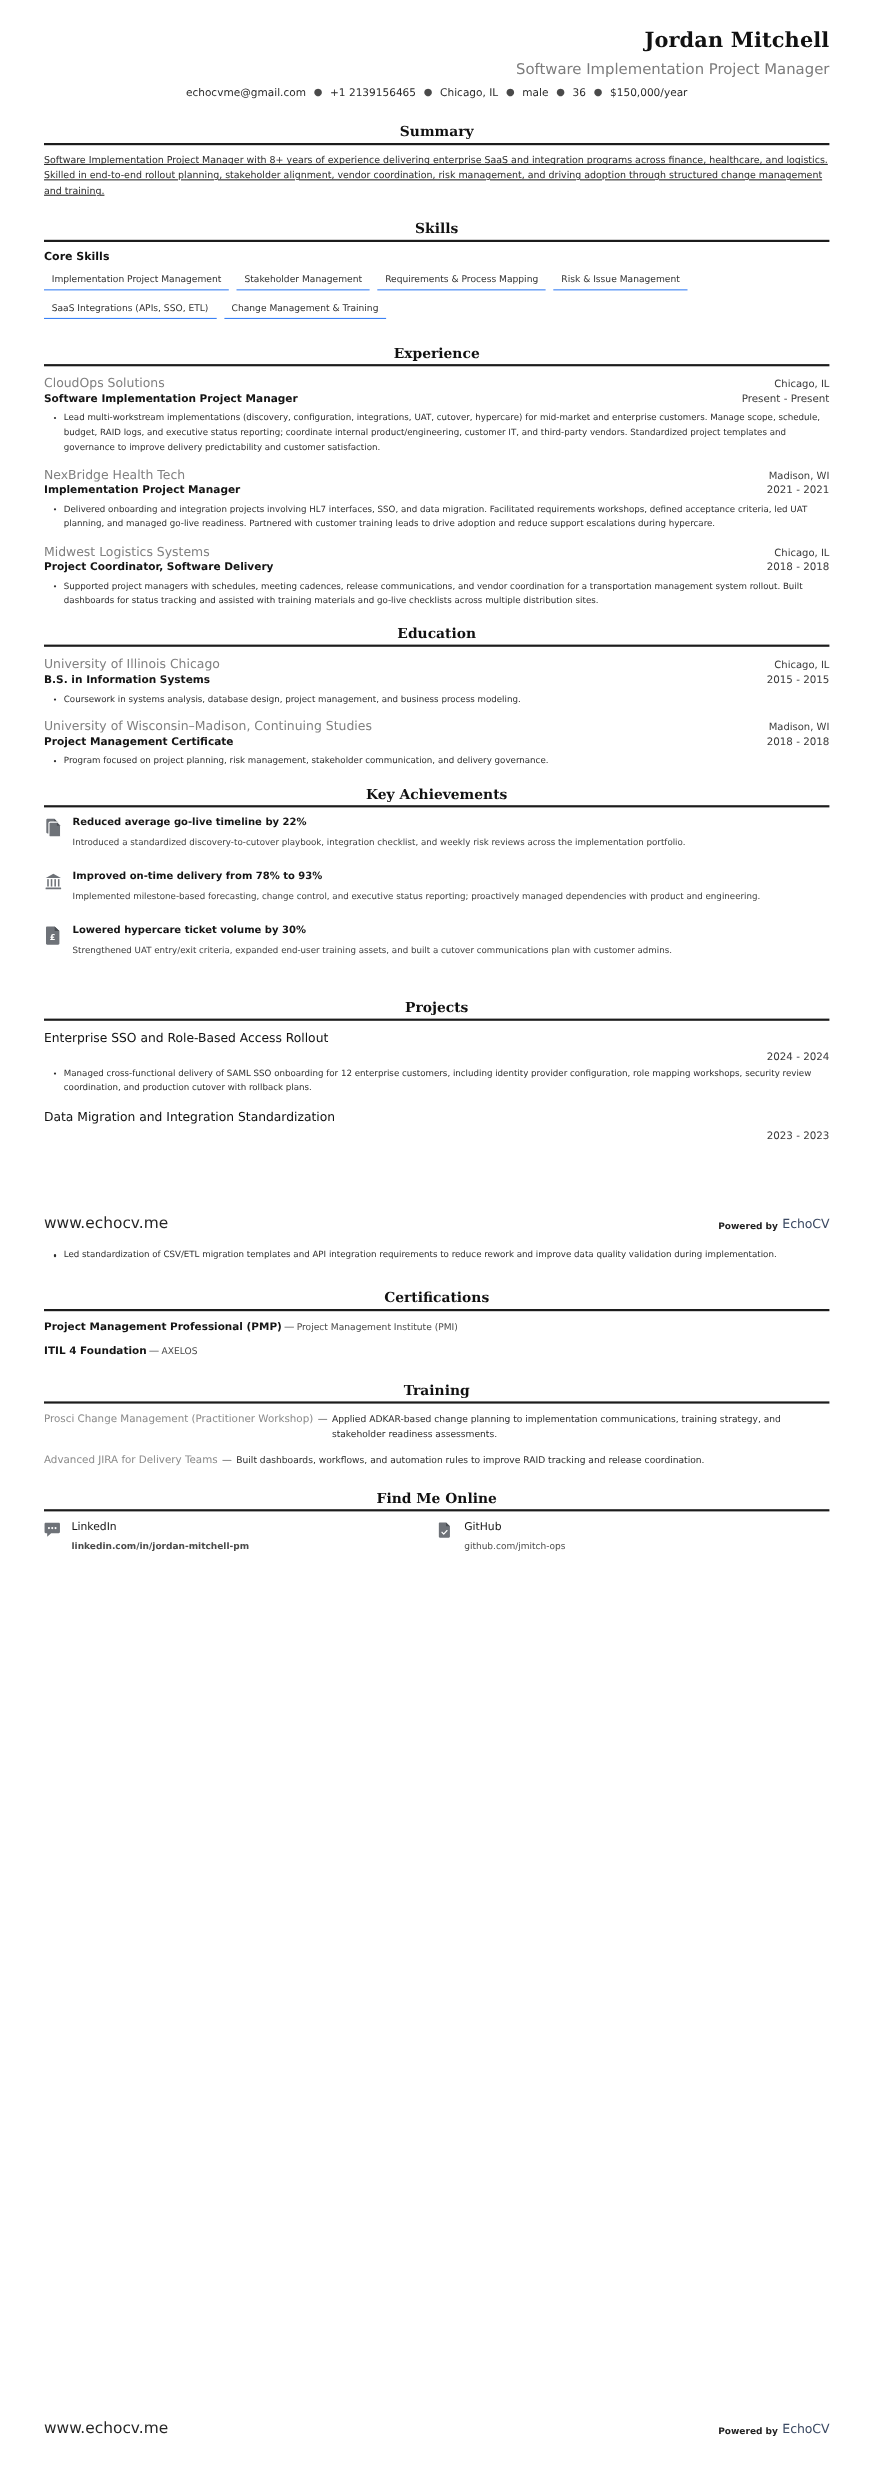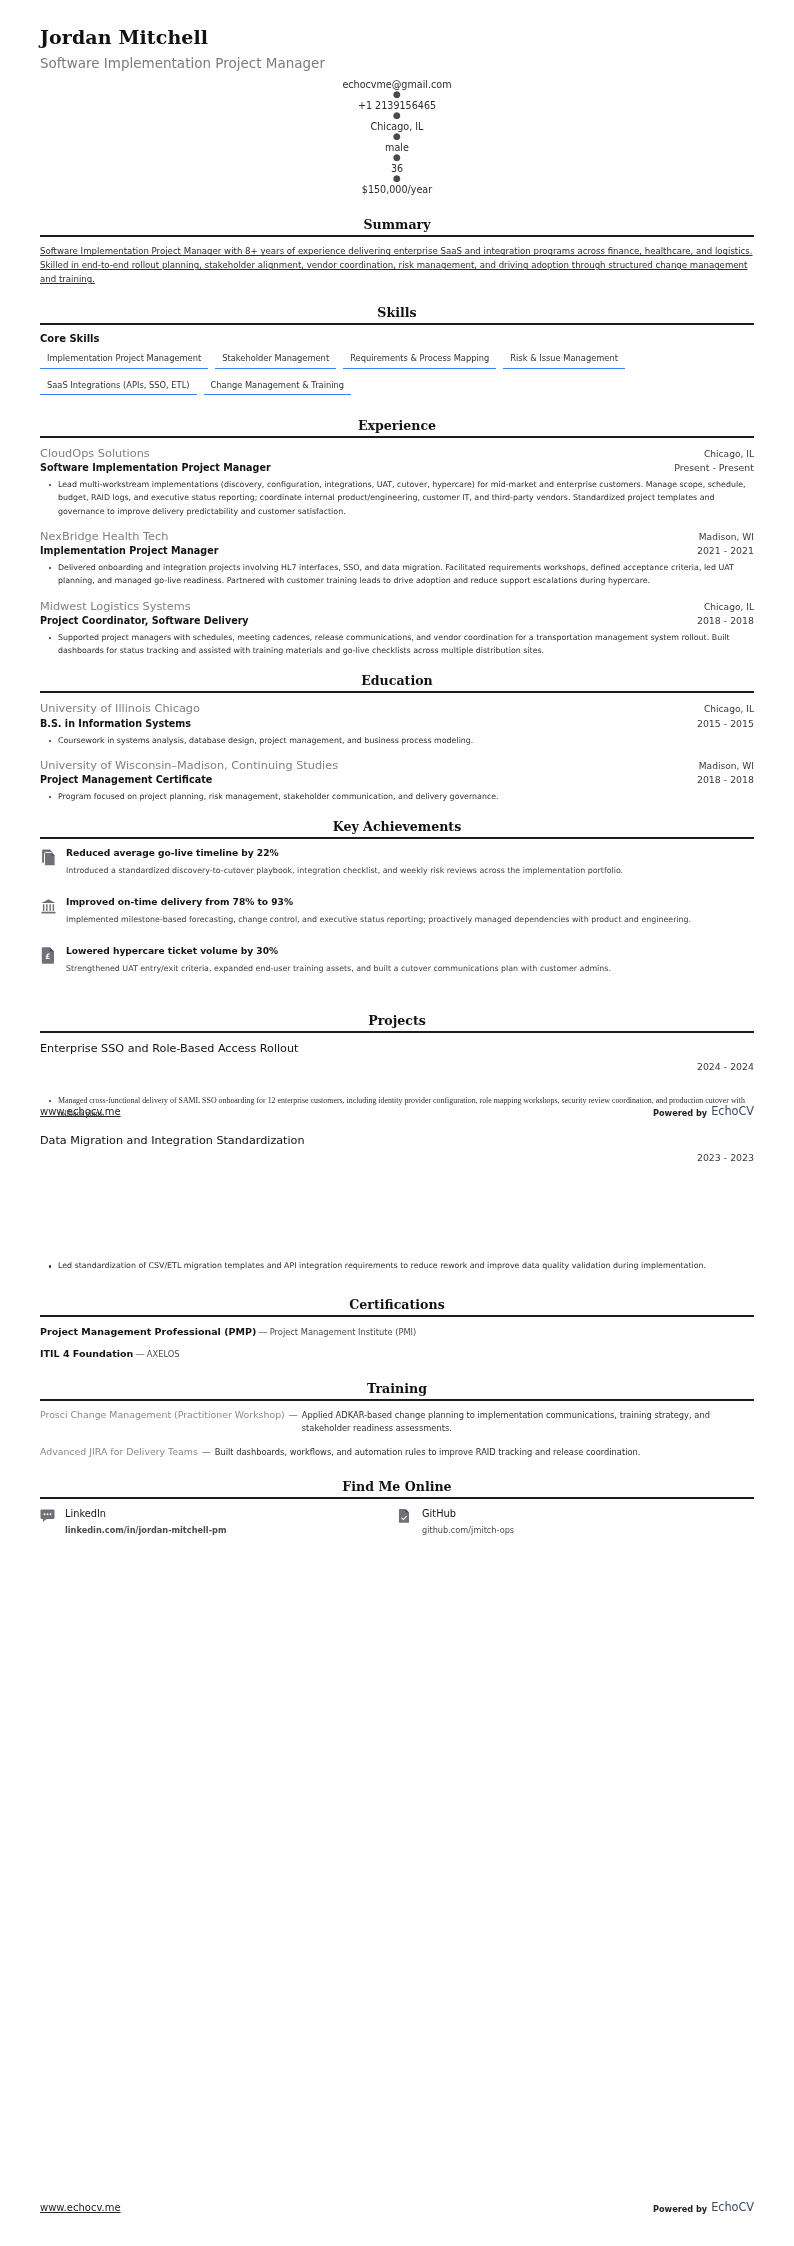--- a/index.html
+++ b/index.html
@@ -20,21 +20,21 @@
     margin: 0 auto;
     background: #ffffff;
     box-sizing: border-box;
   }
   .sheet {
     padding: 0 40px;
     box-sizing: border-box;
   }
 
   
-  .hdr { padding-top: 26px; text-align: left; }
+  .hdr { padding-top: 26px; text-align: right; }
   .hdr-name {
     font-family: "DejaVu Serif", "Liberation Serif", serif;
     font-size: 19px;
     font-weight: bold;
     color: #111111;
     letter-spacing: .1px;
     line-height: 1.25;
   }
   .hdr-title {
     font-size: 13.5px;
@@ -45,21 +45,20 @@
   }
   .hdr-contact {
     margin-top: 7px;
     font-size: 9.6px;
     color: #2b2b2b;
     display: flex;
     justify-content: center;
     align-items: center;
     flex-wrap: wrap;
     gap: 0;
-    flex-direction: column;
   }
   .hdr-contact .ci { white-space: nowrap; }
   .hdr-contact .dot {
     display: inline-block;
     margin: 0 7px;
     color: #4a4a4a;
     font-size: 9px;
     position: relative;
     top: -1px;
   }
@@ -277,23 +276,22 @@
     position: absolute;
     left: 40px;
     right: 40px;
     display: flex;
     justify-content: space-between;
     align-items: center;
   }
   .pg-footer-1 { top: 1104px; }
   .pg-footer-2 { top: 2200px; }
   .foot-url {
-    font-size: 10px;
+    font-size: 14px;
     color: #262626;
-    text-decoration: underline;
   }
   .foot-brand {
     font-size: 8.2px;
     color: #222222;
     font-weight: bold;
     display: flex;
     align-items: flex-end;
     gap: 4px;
   }
   .foot-brand .brand-name {
@@ -481,21 +479,21 @@
       </div>
     </div>
 
     <div class="sec" style="margin-top:38px;">
       <div class="sec-title">Projects</div>
       <div class="sec-rule"></div>
 
       <div class="proj">
         <div class="proj-title">Enterprise SSO and Role-Based Access Rollout</div>
         <div class="proj-dates">2024 - 2024</div>
-        <ul class="bullets" style="margin-top:22px;font-family:Liberation Serif, serif;">
+        <ul class="bullets" style="margin-top:2px;">
           <li>Managed cross-functional delivery of SAML SSO onboarding for 12 enterprise customers, including identity provider configuration, role mapping workshops, security review coordination, and production cutover with rollback plans.</li>
         </ul>
       </div>
 
       <div class="proj" style="margin-top:12px;">
         <div class="proj-title">Data Migration and Integration Standardization</div>
         <div class="proj-dates">2023 - 2023</div>
         <ul class="bullets" style="margin-top:96px;">
           <li>Led standardization of CSV/ETL migration templates and API integration requirements to reduce rework and improve data quality validation during implementation.</li>
         </ul>

